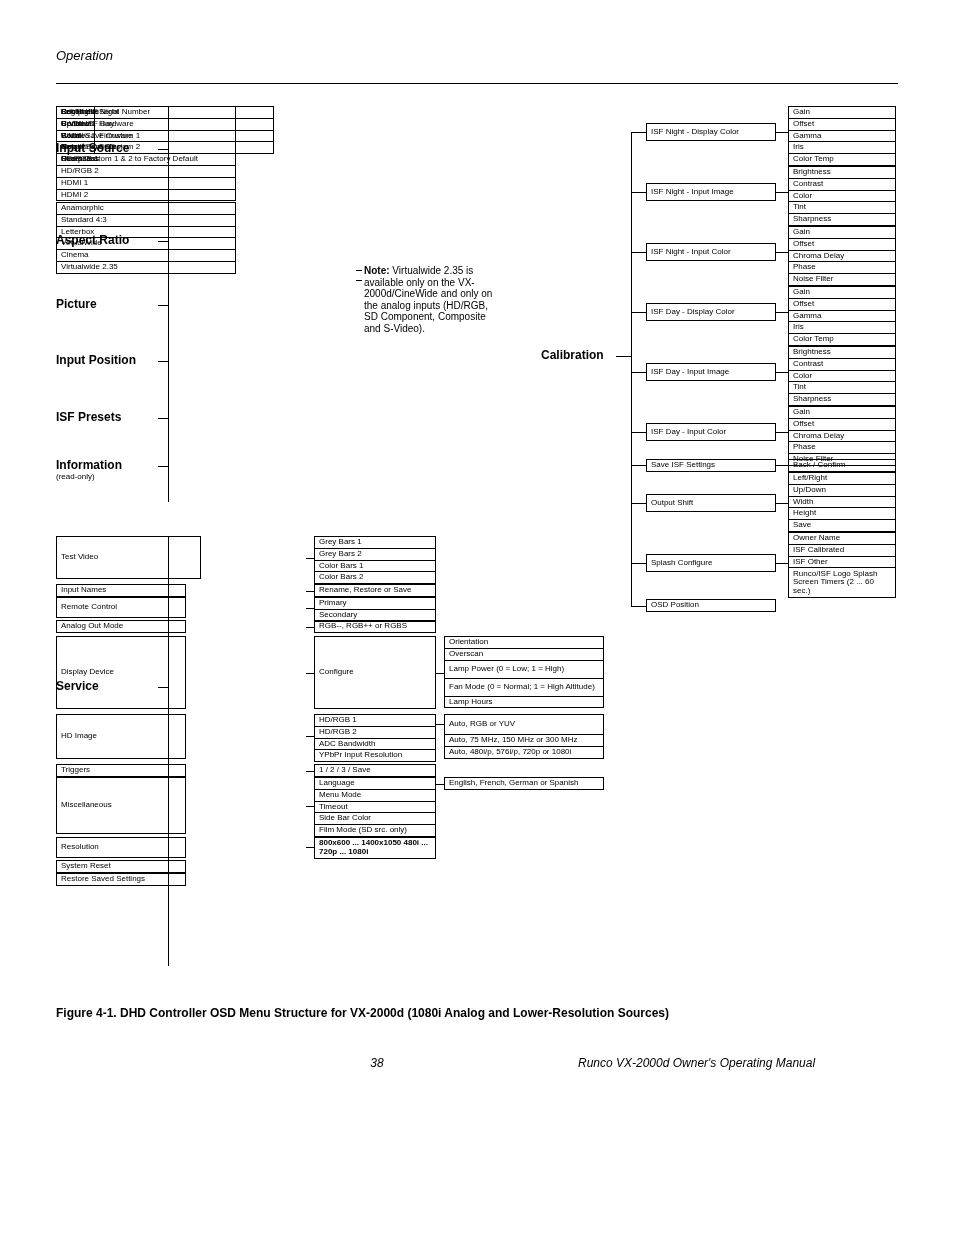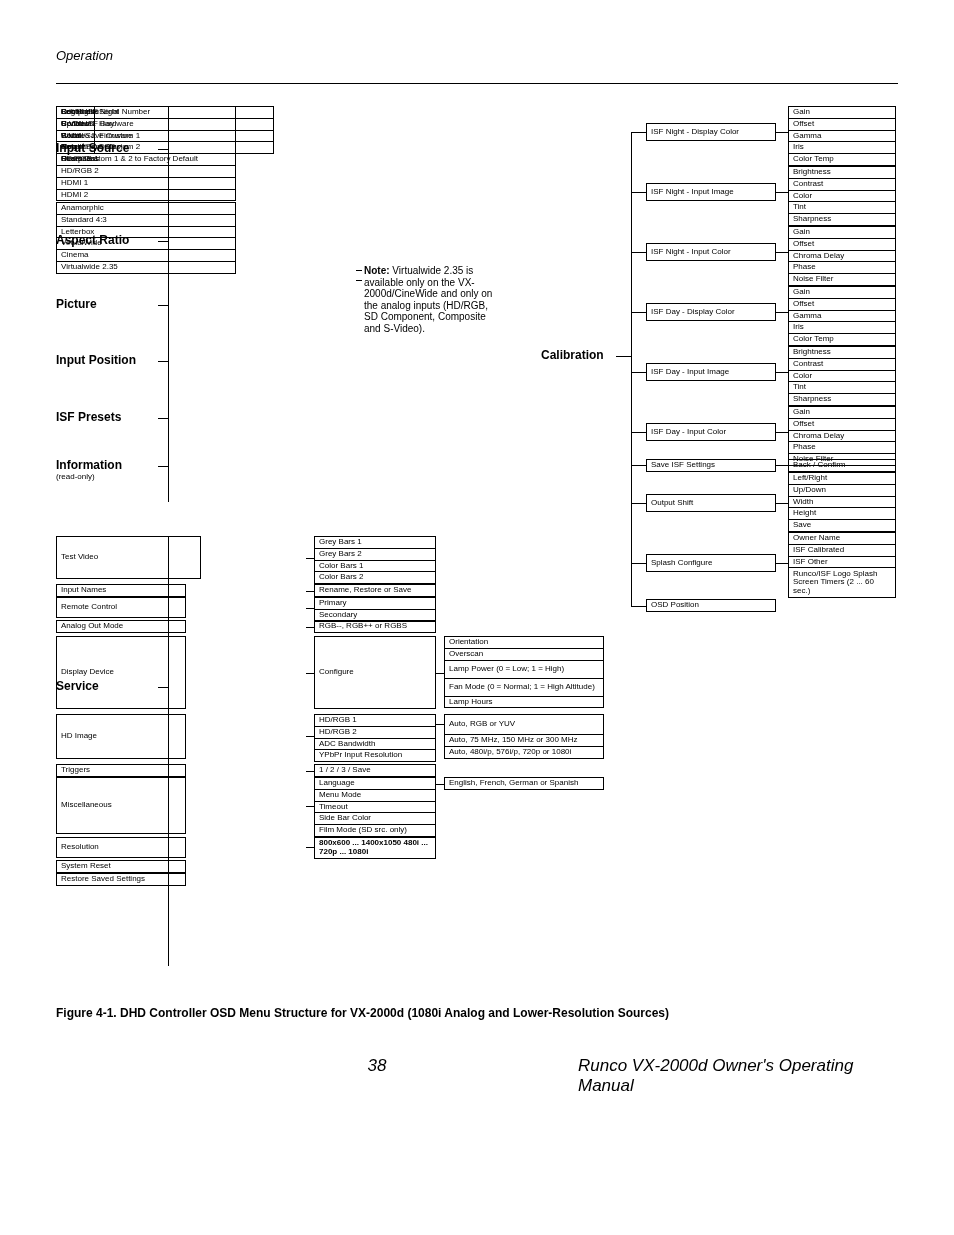--- a/index.html
+++ b/index.html
@@ -72,21 +72,21 @@
     border-top: 0.7px solid #000;
   }
   .figure-caption {
     font-size: 12px;
     font-weight: bold;
     margin-top: 30px;
   }
   .footer {
     display: flex;
     justify-content: space-between;
-    font-size: 17px;
+    font-size: 12px;
     font-style: italic;
     margin-top: 36px;
   }
   .footer .page { text-align: center; flex: 1; }
   .footer .right { }
 </style>
 </head>
 <body>
 
 <div class="header-section">Operation</div>

